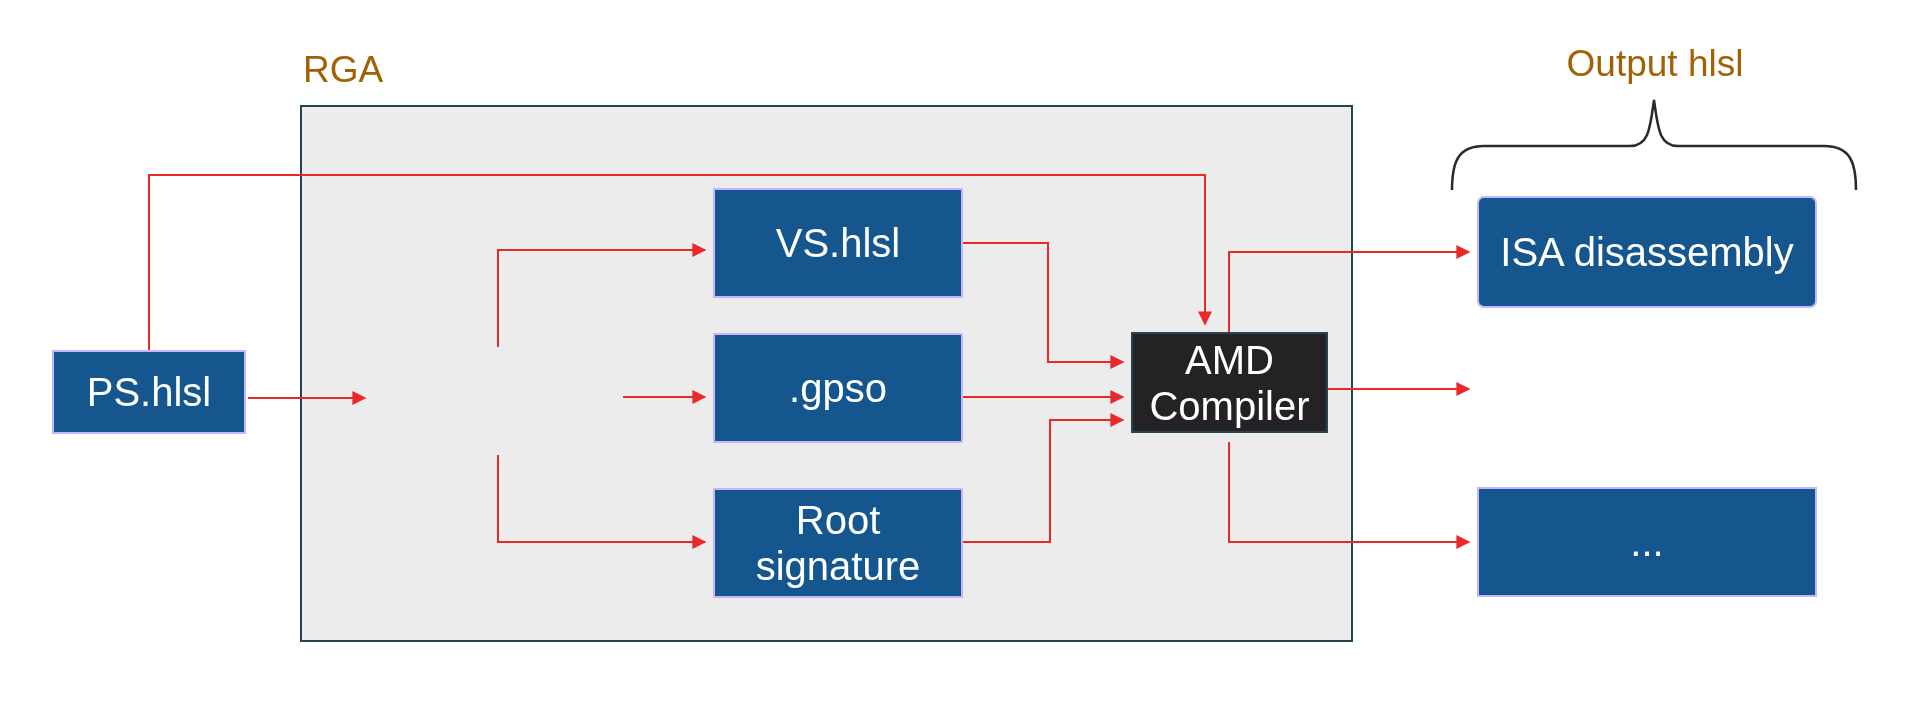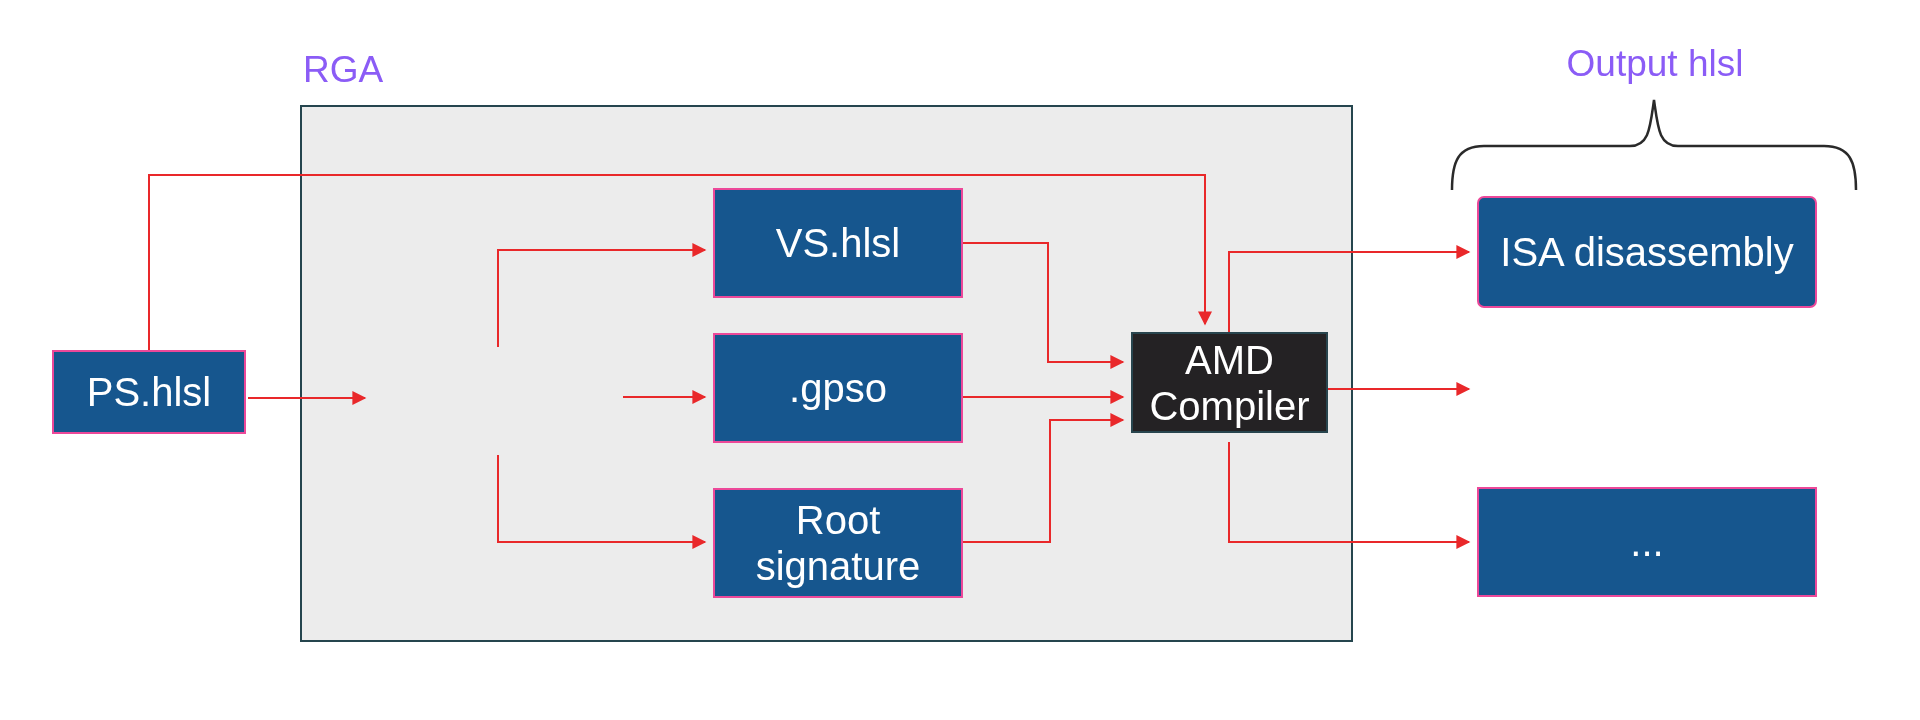--- a/index.html
+++ b/index.html
@@ -20,21 +20,21 @@
     left: 300px;
     top: 105px;
     width: 1053px;
     height: 537px;
     background: #ececec;
     border: 2px solid #25454e;
     box-sizing: border-box;
   }
   .floating-label {
     position: absolute;
-    color: #8b5cf6;
+    color: #a16207;
     font-size: 37px;
     line-height: 44px;
     white-space: nowrap;
   }
   .rga-label { left: 303px; top: 48px; }
   .output-files-label {
     left: 1505px;
     top: 42px;
     width: 300px;
     text-align: center;
@@ -54,21 +54,21 @@
     align-items: center;
     justify-content: center;
     text-align: center;
     color: #ffffff;
     font-size: 40px;
     line-height: 46px;
     white-space: pre-line;
   }
   .node-blue {
     background: #16568e;
-    border: 2px solid #ec4899;
+    border: 2px solid #c4b5fd;
   }
   .node-dark {
     background: #242224;
     border: 2px solid #28454e;
   }
   
   .n-ps        { left:   52px; top: 350px; width: 194px; height:  84px; }
   .n-refl      { left:  373px; top: 347px; width: 250px; height: 108px; }
   .n-vs        { left:  713px; top: 188px; width: 250px; height: 110px; }
   .n-gpso      { left:  713px; top: 333px; width: 250px; height: 110px; text-align: right; }

